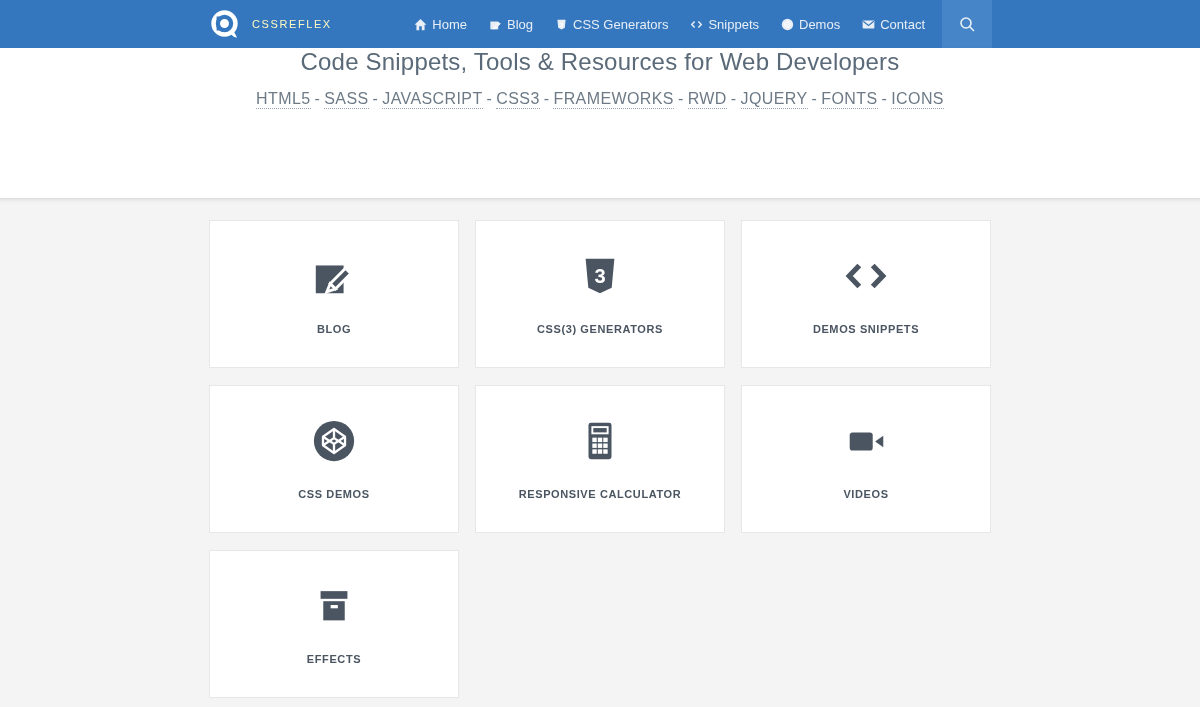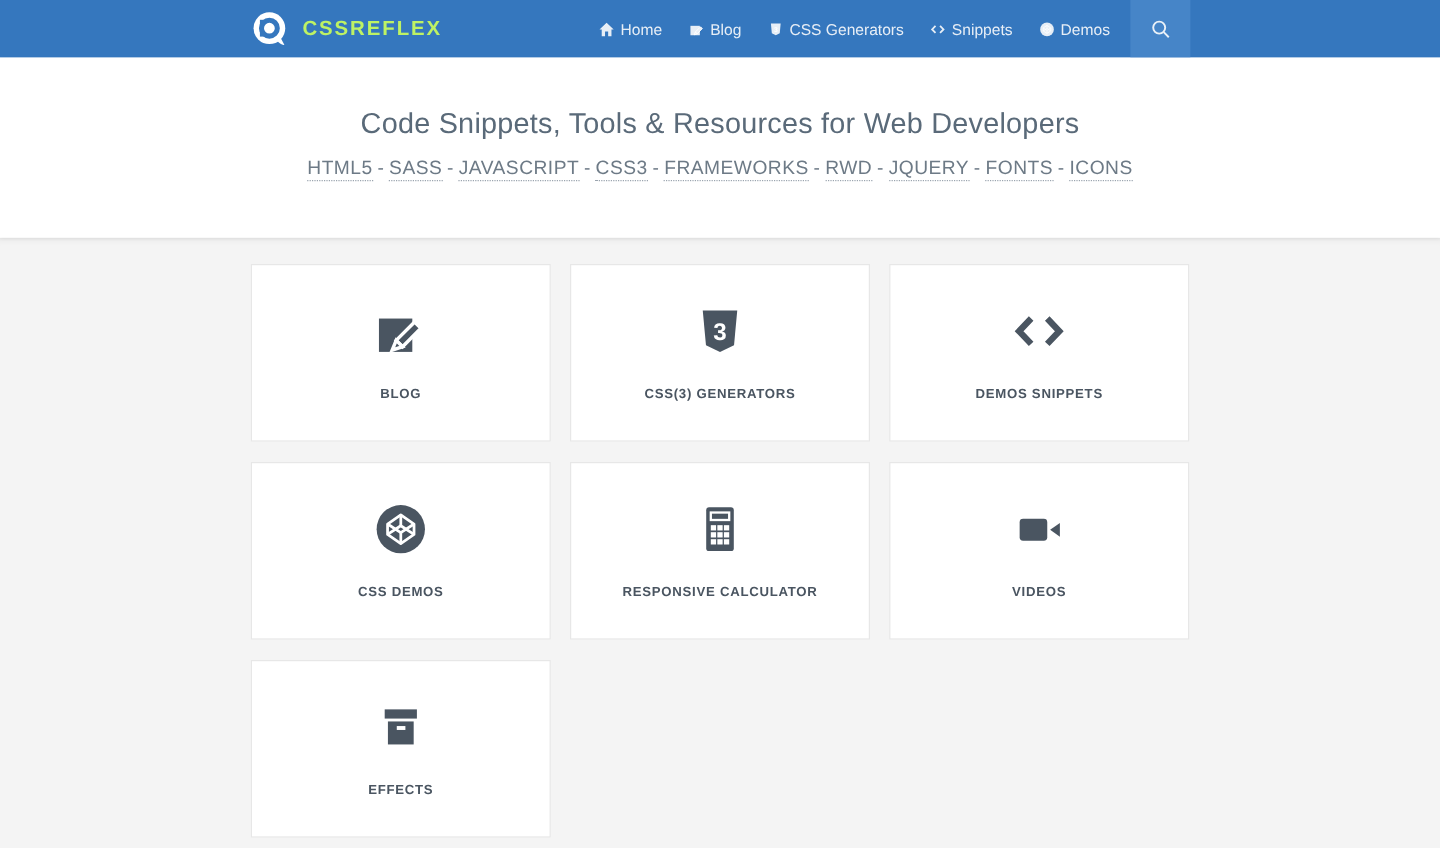--- a/index.html
+++ b/index.html
@@ -13,32 +13,32 @@
   }
   *{margin:0;padding:0;box-sizing:border-box;}
   html,body{width:1200px;height:707px;overflow:hidden;}
   body{font-family:"Liberation Sans","DejaVu Sans",sans-serif;background:#fff;}
 
   
   .navbar{height:48px;background:var(--navbar-bg);}
   .nav-container{width:784px;height:48px;margin:0 auto;display:flex;align-items:center;justify-content:space-between;}
   .brand{display:flex;align-items:center;gap:11px;cursor:pointer;}
   .brand-logo{width:33px;height:33px;display:block;}
-  .brand-text{color:#bef264;font-size:17px;letter-spacing:1.6px;font-weight:700;}
+  .brand-text{color:#fef9c3;font-size:11px;letter-spacing:1.6px;font-weight:400;}
   .nav-right{display:flex;align-items:center;height:48px;}
   .nav-item{display:flex;align-items:center;gap:5px;color:var(--nav-text);font-size:13px;
             padding:0 11px;height:48px;cursor:pointer;white-space:nowrap;text-align:right;}
   .nav-item .nv-ic{width:13px;height:13px;display:inline-block;line-height:0;}
   .nav-item svg{width:13px;height:13px;display:block;}
   .search-btn{width:50px;height:48px;background:var(--search-bg);display:flex;align-items:center;justify-content:center;
               cursor:pointer;margin-left:6px;border:none;}
   .search-btn svg{width:17px;height:17px;display:block;}
 
   
-  .hero{height:150px;background:#ffffff;text-align:center;padding-top:42px;
+  .hero{height:150px;background:#ffffff;text-align:center;
         box-shadow:0 1px 3px rgba(0,0,0,0.07);position:relative;z-index:2;}
   .hero h1{font-size:24px;font-weight:400;color:var(--heading-color);letter-spacing:0.2px;}
   .hero-tags{margin-top:14px;font-size:16px;color:var(--tag-color);letter-spacing:0.4px;}
   .hero-tags a{color:var(--tag-color);text-decoration:none;border-bottom:1px dotted #9aa4ae;
                padding-bottom:1px;cursor:pointer;}
   .tag-sep{margin:0 4px;}
 
   
   .content{height:509px;background:var(--page-bg);padding-top:22px;
            box-shadow:inset 0 7px 7px -7px rgba(0,0,0,0.10);}
@@ -122,20 +122,29 @@
                   <path d="M12.5 19.5 L24 27 L35.5 19.5"></path>
                   <path d="M12.5 28.5 L24 21 L35.5 28.5"></path>
                   <path d="M24 11.5 V21"></path>
                   <path d="M24 27 V36.5"></path>
                 </g>
               </svg>
             </span>
     <span class="nv-label">Demos</span>
   </div>
 
+  <div class="nav-item">
+    <span class="nv-ic">
+              <svg viewBox="0 0 16 16">
+                <rect x="0.8" y="3" width="14.4" height="10" rx="1" fill="#e7eef6"></rect>
+                <path d="M1.5 4 L8 9.2 L14.5 4" fill="none" stroke="#3577be" stroke-width="1.3"></path>
+              </svg>
+            </span>
+    <span class="nv-label">Contact</span>
+  </div>
 </div>
       <button class="search-btn">
         <span style="line-height:0;">
           <svg viewBox="0 0 17 17" fill="none" stroke="#eaf1f8" stroke-width="1.6">
             <circle cx="7" cy="7" r="5"></circle>
               <line x1="10.8" y1="10.8" x2="15" y2="15"></line>
           </svg>
         </span>
       </button>
     </div>

